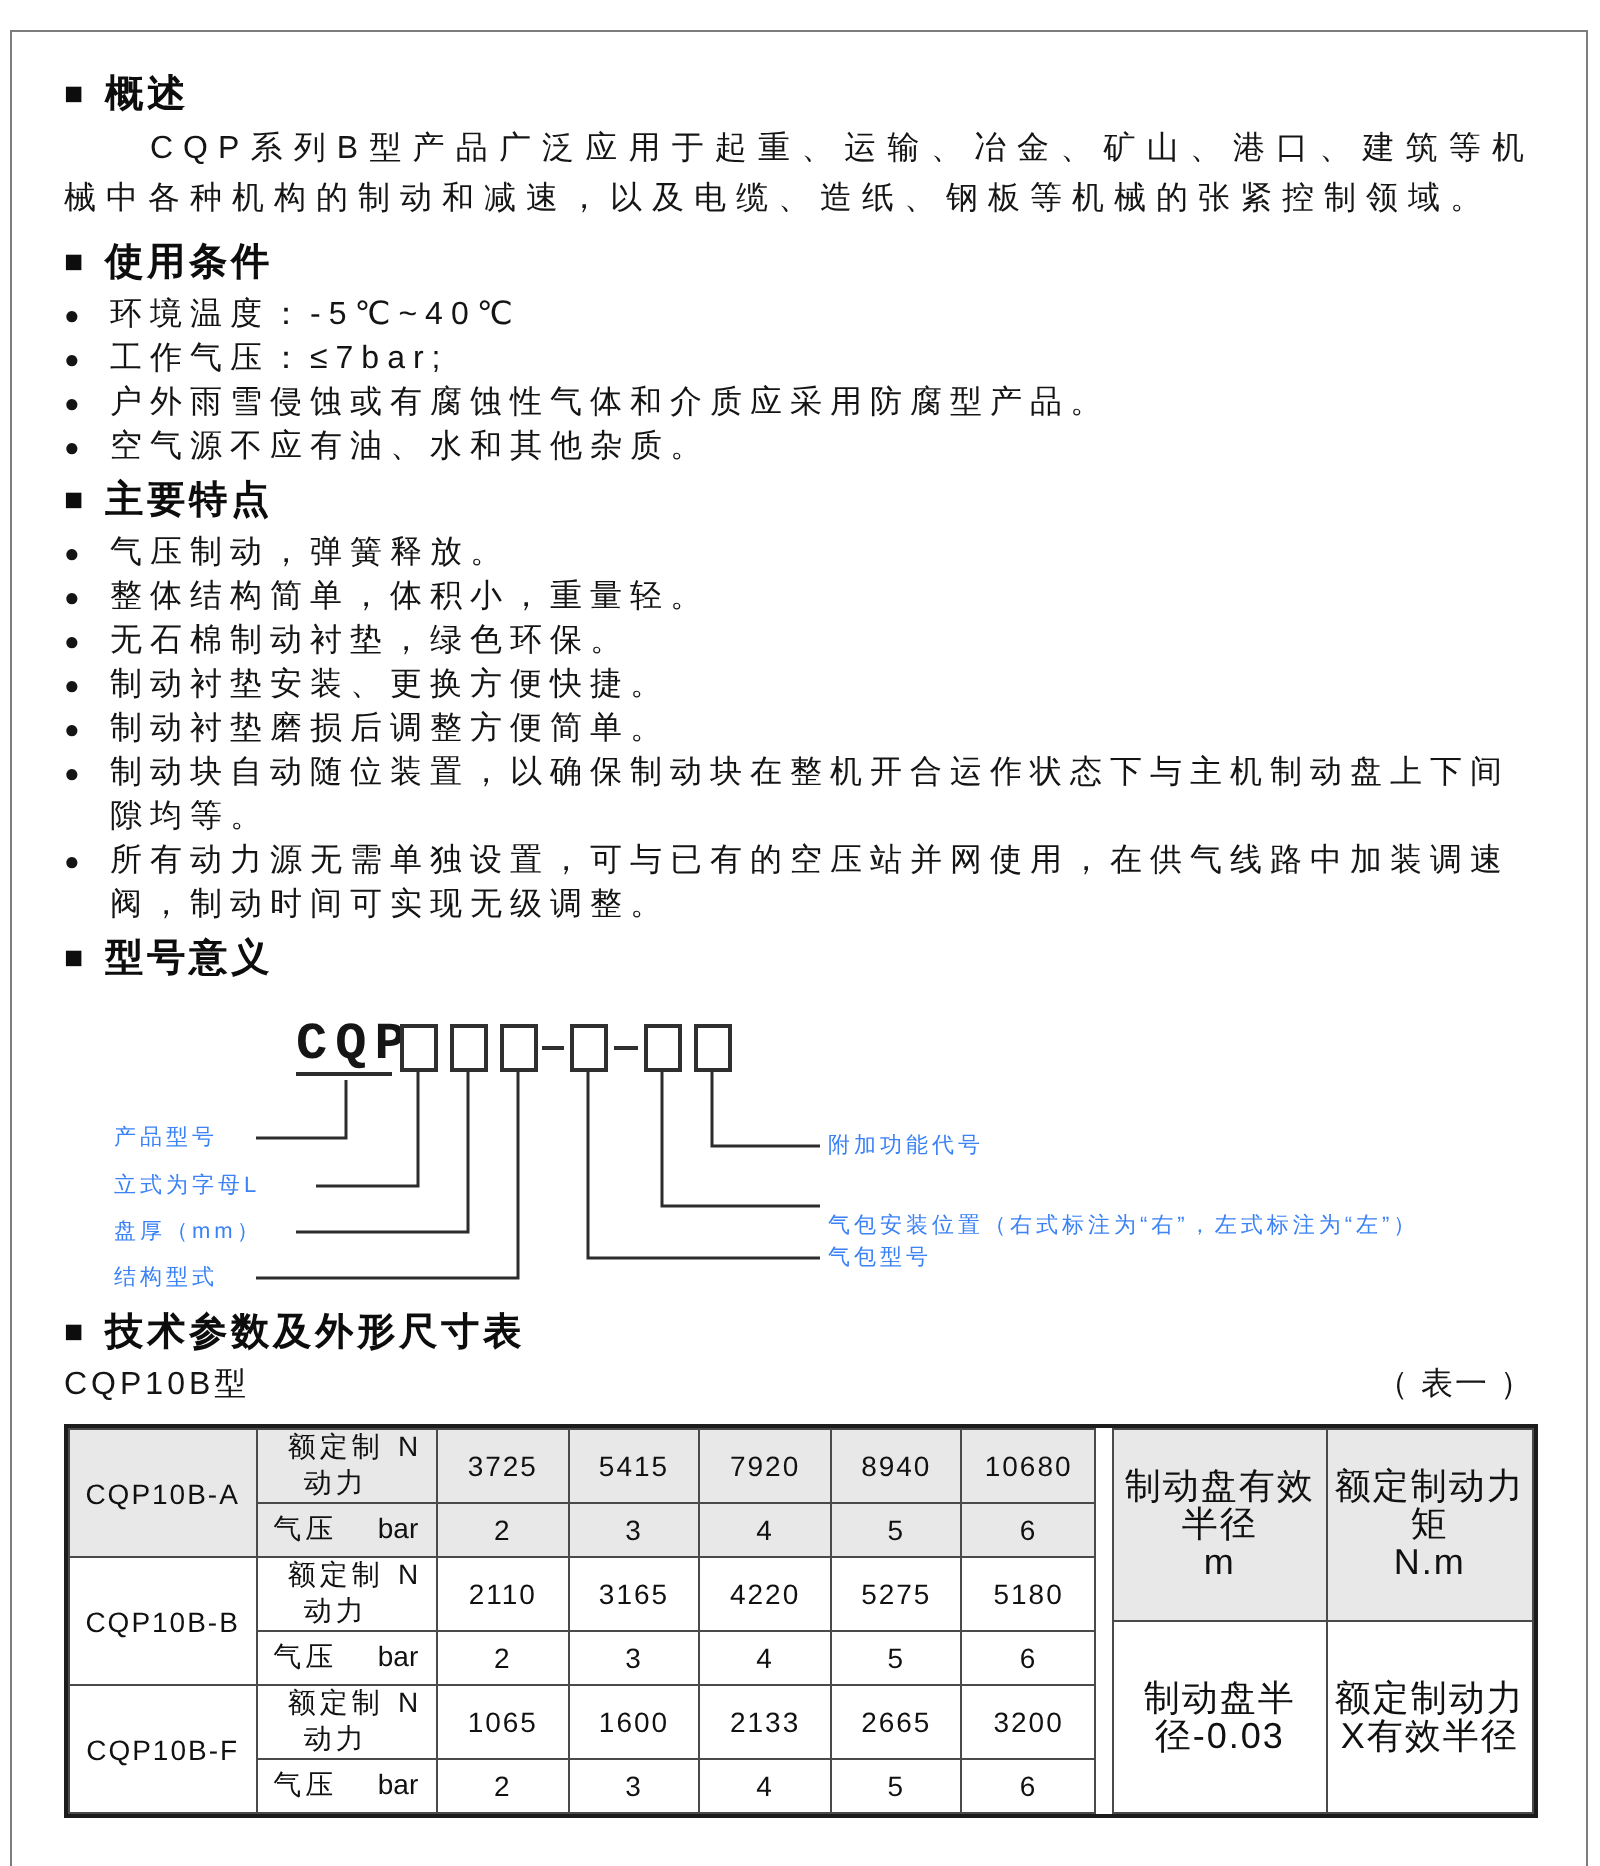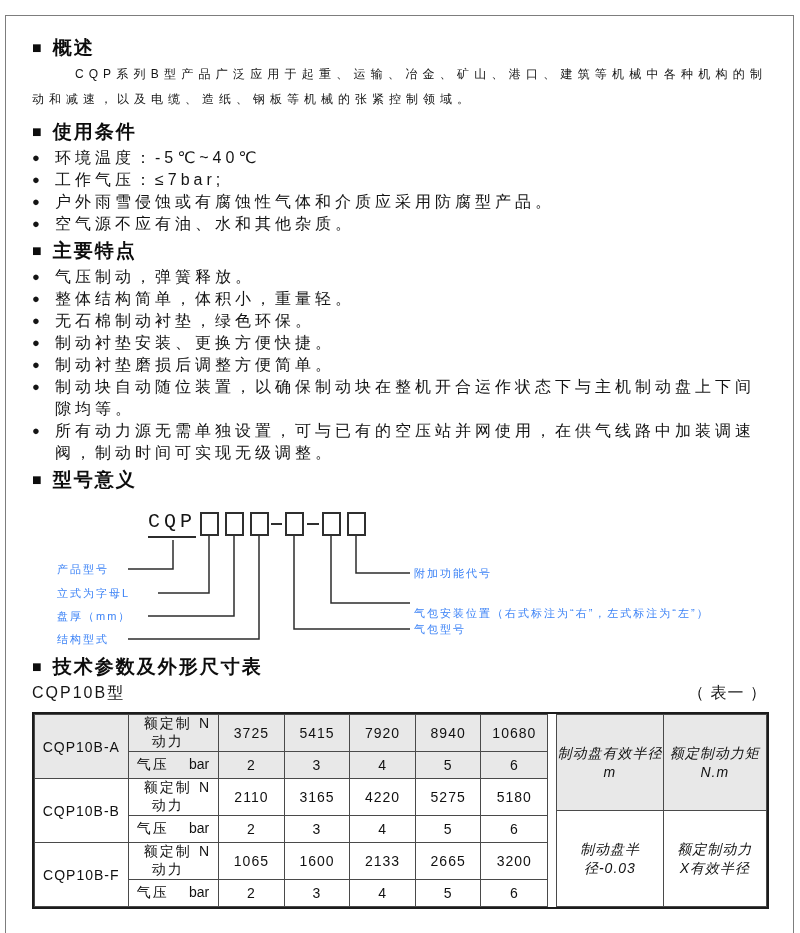--- a/index.html
+++ b/index.html
@@ -13,38 +13,38 @@
     border:1px solid #7d7d7d;border-bottom:none;box-sizing:border-box;
     padding:14px 26px 0 26px;
   }
   
   .sec-head{display:flex;align-items:center;gap:9px;font-weight:bold;
     font-size:19px;letter-spacing:2px;line-height:23px;color:#0d0d0d;}
   .sec-head .marker{font-size:16px;line-height:23px;}
   .mt6{margin-top:6px}.mt8{margin-top:8px}.mt4{margin-top:4px}
   
   .para{
-    font-size:12px;letter-spacing:5px;line-height:25px;text-align:justify;
+    font-size:16px;letter-spacing:5px;line-height:25px;text-align:justify;
     text-indent:43px;margin:3px 0 4px 0;
   }
   
   ul.blist{list-style:none;margin:4px 0 0 0;padding:0;}
   ul.blist li{
     position:relative;padding-left:23px;font-size:16px;letter-spacing:4px;
     line-height:22px;color:#141414;
   }
   ul.blist li .blt{
     position:absolute;left:0;top:0;font-size:13px;line-height:22px;letter-spacing:0;
   }
   
   .diagram{position:relative;height:152px;margin-top:4px;}
   .diagram svg{position:absolute;left:0;top:0;}
   .cqp{
     position:absolute;left:116px;top:15px;width:48px;text-align:center;
-    font-weight:normal;font-size:20px;letter-spacing:4px;line-height:24px;
+    font-weight:bold;font-size:26px;letter-spacing:4px;line-height:24px;
     border-bottom:2px solid #2c2c2c;padding-bottom:2px;
     font-family:"Liberation Mono","DejaVu Sans Mono",monospace;
   }
   .mbox{position:absolute;top:17px;width:19px;height:24px;border:2px solid #2f2f2f;
     box-sizing:border-box;background:#fff;}
   .mdash{position:absolute;top:28px;height:0;border-top:2px solid #2f2f2f;}
   .dlabel{position:absolute;font-size:11px;letter-spacing:2px;white-space:nowrap;
     line-height:20px;color:#3b82f6;}
   
   .note-row{display:flex;align-items:flex-end;margin-top:5px;font-size:16px;
@@ -55,21 +55,21 @@
   .spec-table{display:flex;border:2px solid #1c1c1c;margin-top:9px;width:737px;
     box-sizing:border-box;background:#fff;}
   .spec-table table{border-collapse:collapse;table-layout:fixed;}
   .spec-table td{border:1px solid #4a4a4a;text-align:center;vertical-align:middle;
     font-size:14px;letter-spacing:1px;padding:0;height:26px;color:#111;}
   .spec-table .gray{background:#e8e8e8;}
   .gapcol{width:8px;background:#fff;}
   .pcell{display:flex;justify-content:space-between;padding:0 9px 0 8px;
     letter-spacing:2px;}
   .pcell .unit{letter-spacing:0;}
-  .rt td{height:80px;font-size:14px;letter-spacing:1px;line-height:19px;font-style:italic;}
+  .rt td{height:80px;font-size:18px;letter-spacing:1px;line-height:19px;}
 </style>
 </head>
 <body>
 
 <div class="frame">
 
   <div class="sec-head mt6">
     <span class="marker">■</span>
     <span>概述</span>
   </div>

